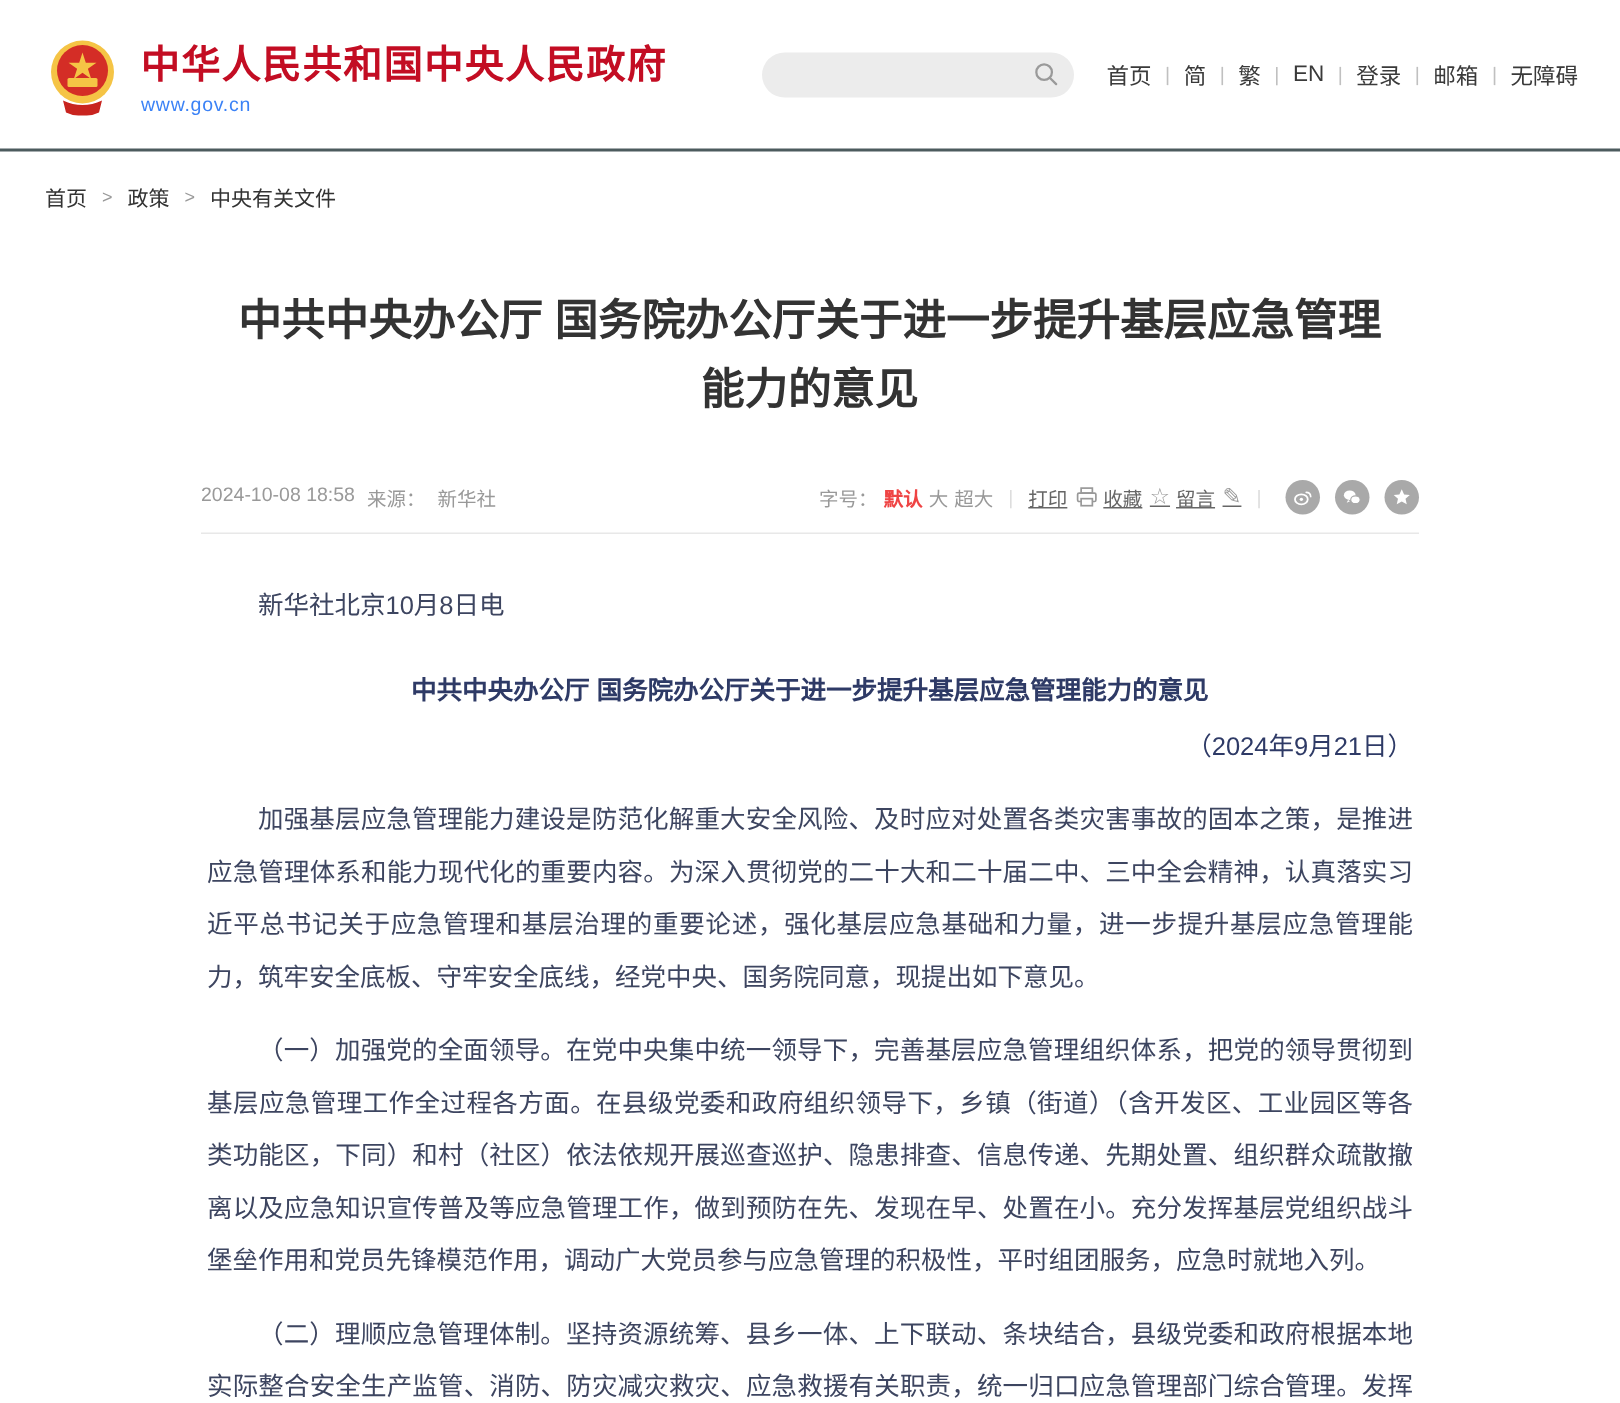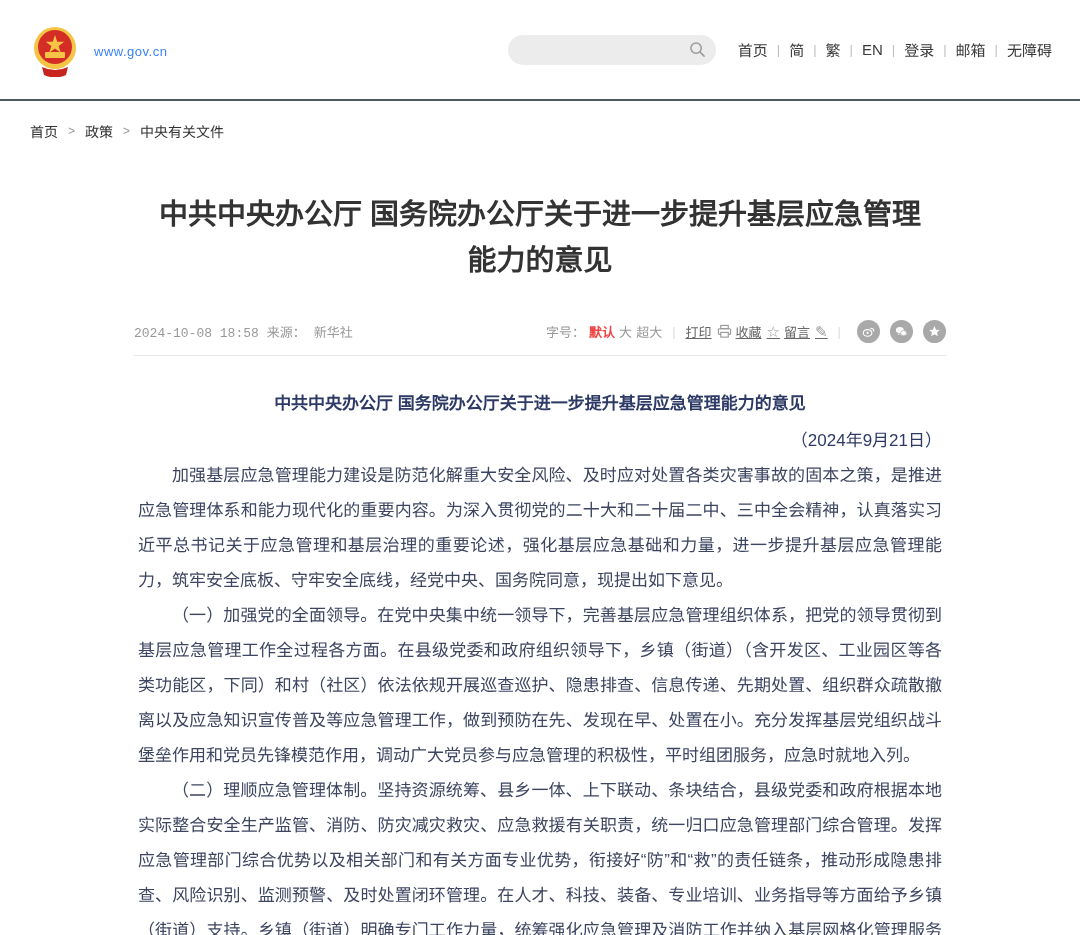--- a/index.html
+++ b/index.html
@@ -41,60 +41,61 @@
   .article-title {
     width:780px; margin:50px auto 0; text-align:center;
     font-size:29px; font-weight:600; color:#333; line-height:1.6;
   }
   .meta-row {
     width:812px; margin:36px auto 0; display:flex;
     justify-content:space-between; align-items:center;
     font-size:13px; color:#999; padding-bottom:12px;
     border-bottom:1px solid #e8e8e8;
   }
-  .meta-left { display:flex; align-items:flex-end; gap:8px;font-family:Liberation Mono, monospace; }
+  .meta-left { display:flex; align-items:flex-start; gap:8px; }
   .meta-right { display:flex; align-items:center; gap:4px; }
   .fs-opt { color:#999; cursor:pointer; }
   .fs-opt.selected { color:#ef4444; font-weight:700; }
   .meta-divider { color:#ddd; margin:0 6px; }
   .tool { display:flex; align-items:center; gap:5px; color:#666; cursor:pointer;text-decoration:underline; }
   .tool .glyph { color:#999; font-size:15px; line-height:1; }
   .tool svg { display:block; }
   .social { display:flex; align-items:center; gap:10px; margin-left:6px; }
   .social-circle {
     width:23px; height:23px; border-radius:50%; background:#a9a9a9;
     display:flex; align-items:center; justify-content:center; cursor:pointer;
   }
   .social-circle svg { display:block; }
   
   .article-body {
     width:804px; margin:30px auto 0;
     font-size:17px; line-height:35px; color:#3d4560;
   }
-  .p-indent { text-indent:2em; text-align:justify; }
+  .p-indent { text-indent:2em; text-align:justify; margin-top:14px; }
   .p-first { margin-top:18px; }
   .p-center-bold { text-align:center; font-weight:700; color:#2e3a66; margin-top:22px; }
   .p-center { text-align:right; color:#2e3a66; margin-top:2px; }
 </style>
 </head>
 <body>
 
 <header>
   <div class="header-inner">
     <div class="brand">
       <span class="emblem">
         <svg viewBox="0 0 54 54" width="54" height="54">
           <circle cx="27" cy="25" r="21" fill="#f5c445"></circle>
           <circle cx="27" cy="24" r="17" fill="#d42d26"></circle>
           <path d="M27 12 l2.2 6.8 h7.1 l-5.7 4.1 2.2 6.8 -5.8-4.2 -5.8 4.2 2.2-6.8 -5.7-4.1 h7.1 z" fill="#f5c445"></path>
           <rect x="17" y="29" width="20" height="6" rx="1" fill="#f5c445"></rect>
           <path d="M14 44 q13 6 26 0 l-2 8 q-11 5 -22 0 z" fill="#c8241f"></path>
         </svg>
       </span>
       <div class="brand-text">
+        <div class="site-title">中华人民共和国中央人民政府</div>
         <div class="site-url">www.gov.cn</div>
       </div>
     </div>
     <div class="header-right">
       <div class="search-box">
         <input type="text" placeholder="" style="">
         <span class="search-icon">
           <svg viewBox="0 0 18 18" width="17" height="17">
             <circle cx="7.5" cy="7.5" r="5.5" fill="none" stroke="#9a9a9a" stroke-width="1.6"></circle>
             <line x1="11.8" y1="11.8" x2="16" y2="16" stroke="#9a9a9a" stroke-width="1.6" stroke-linecap="round"></line>
@@ -181,19 +182,20 @@
         <span class="social-circle">
           <svg viewBox="0 0 14 14" width="13" height="13">
             <path d="M7 1.2 l1.7 3.8 4.1 .4 -3.1 2.7 .9 4 -3.6-2.1 -3.6 2.1 .9-4 -3.1-2.7 4.1-.4 z" fill="#fff"></path>
           </svg>
         </span>
       </span>
     </div>
   </div>
 
   <div class="article-body" id="article-body">
+      <p class="p-indent p-first">新华社北京10月8日电</p>
       <p class="p-center-bold">中共中央办公厅 国务院办公厅关于进一步提升基层应急管理能力的意见</p>
       <p class="p-center">（2024年9月21日）</p>
       <p class="p-indent">加强基层应急管理能力建设是防范化解重大安全风险、及时应对处置各类灾害事故的固本之策，是推进应急管理体系和能力现代化的重要内容。为深入贯彻党的二十大和二十届二中、三中全会精神，认真落实习近平总书记关于应急管理和基层治理的重要论述，强化基层应急基础和力量，进一步提升基层应急管理能力，筑牢安全底板、守牢安全底线，经党中央、国务院同意，现提出如下意见。</p>
       <p class="p-indent">（一）加强党的全面领导。在党中央集中统一领导下，完善基层应急管理组织体系，把党的领导贯彻到基层应急管理工作全过程各方面。在县级党委和政府组织领导下，乡镇（街道）（含开发区、工业园区等各类功能区，下同）和村（社区）依法依规开展巡查巡护、隐患排查、信息传递、先期处置、组织群众疏散撤离以及应急知识宣传普及等应急管理工作，做到预防在先、发现在早、处置在小。充分发挥基层党组织战斗堡垒作用和党员先锋模范作用，调动广大党员参与应急管理的积极性，平时组团服务，应急时就地入列。</p>
       <p class="p-indent">（二）理顺应急管理体制。坚持资源统筹、县乡一体、上下联动、条块结合，县级党委和政府根据本地实际整合安全生产监管、消防、防灾减灾救灾、应急救援有关职责，统一归口应急管理部门综合管理。发挥应急管理部门综合优势以及相关部门和有关方面专业优势，衔接好“防”和“救”的责任链条，推动形成隐患排查、风险识别、监测预警、及时处置闭环管理。在人才、科技、装备、专业培训、业务指导等方面给予乡镇（街道）支持。乡镇（街道）明确专门工作力量，统筹强化应急管理及消防工作并纳入基层网格化管理服务内容。</p>
     </div>
 </main>
 
 </body></html>

